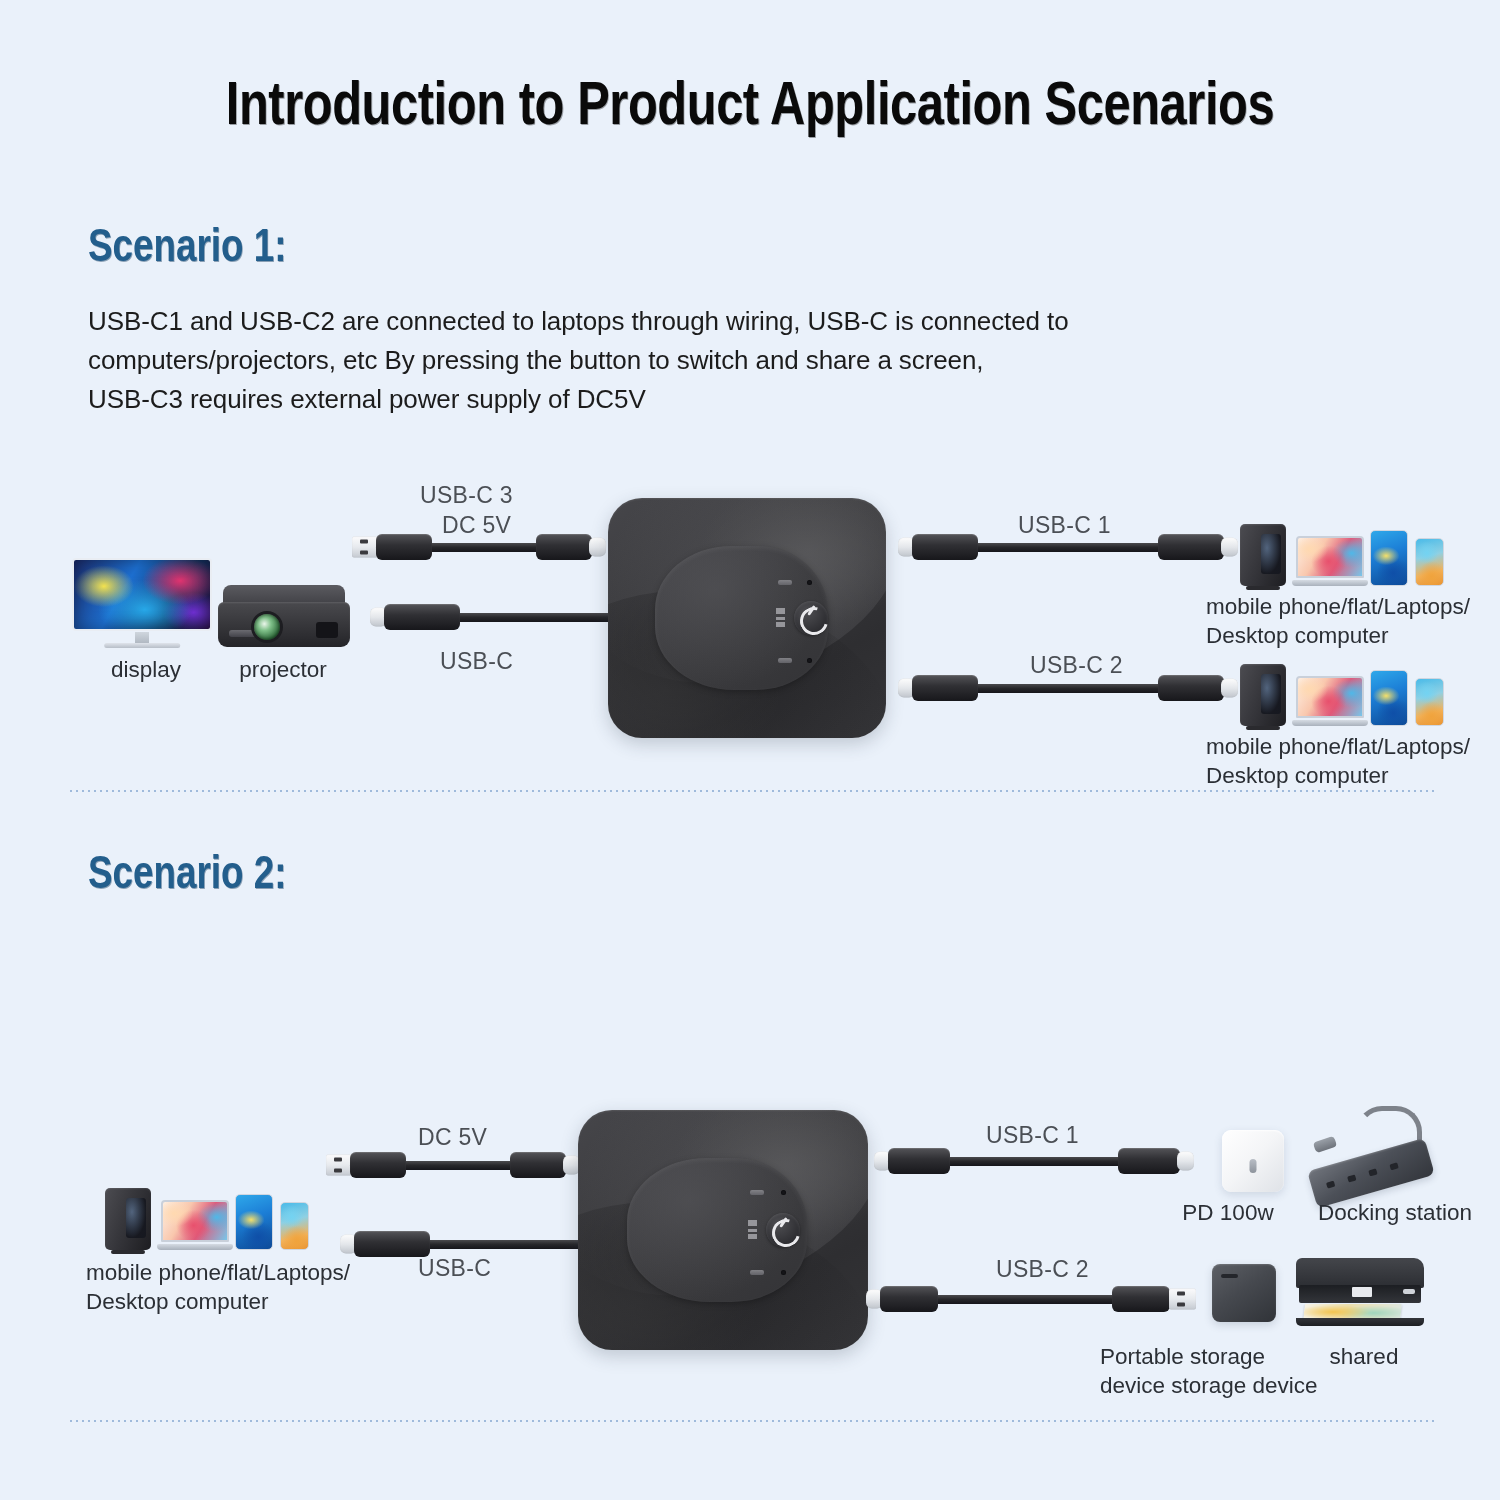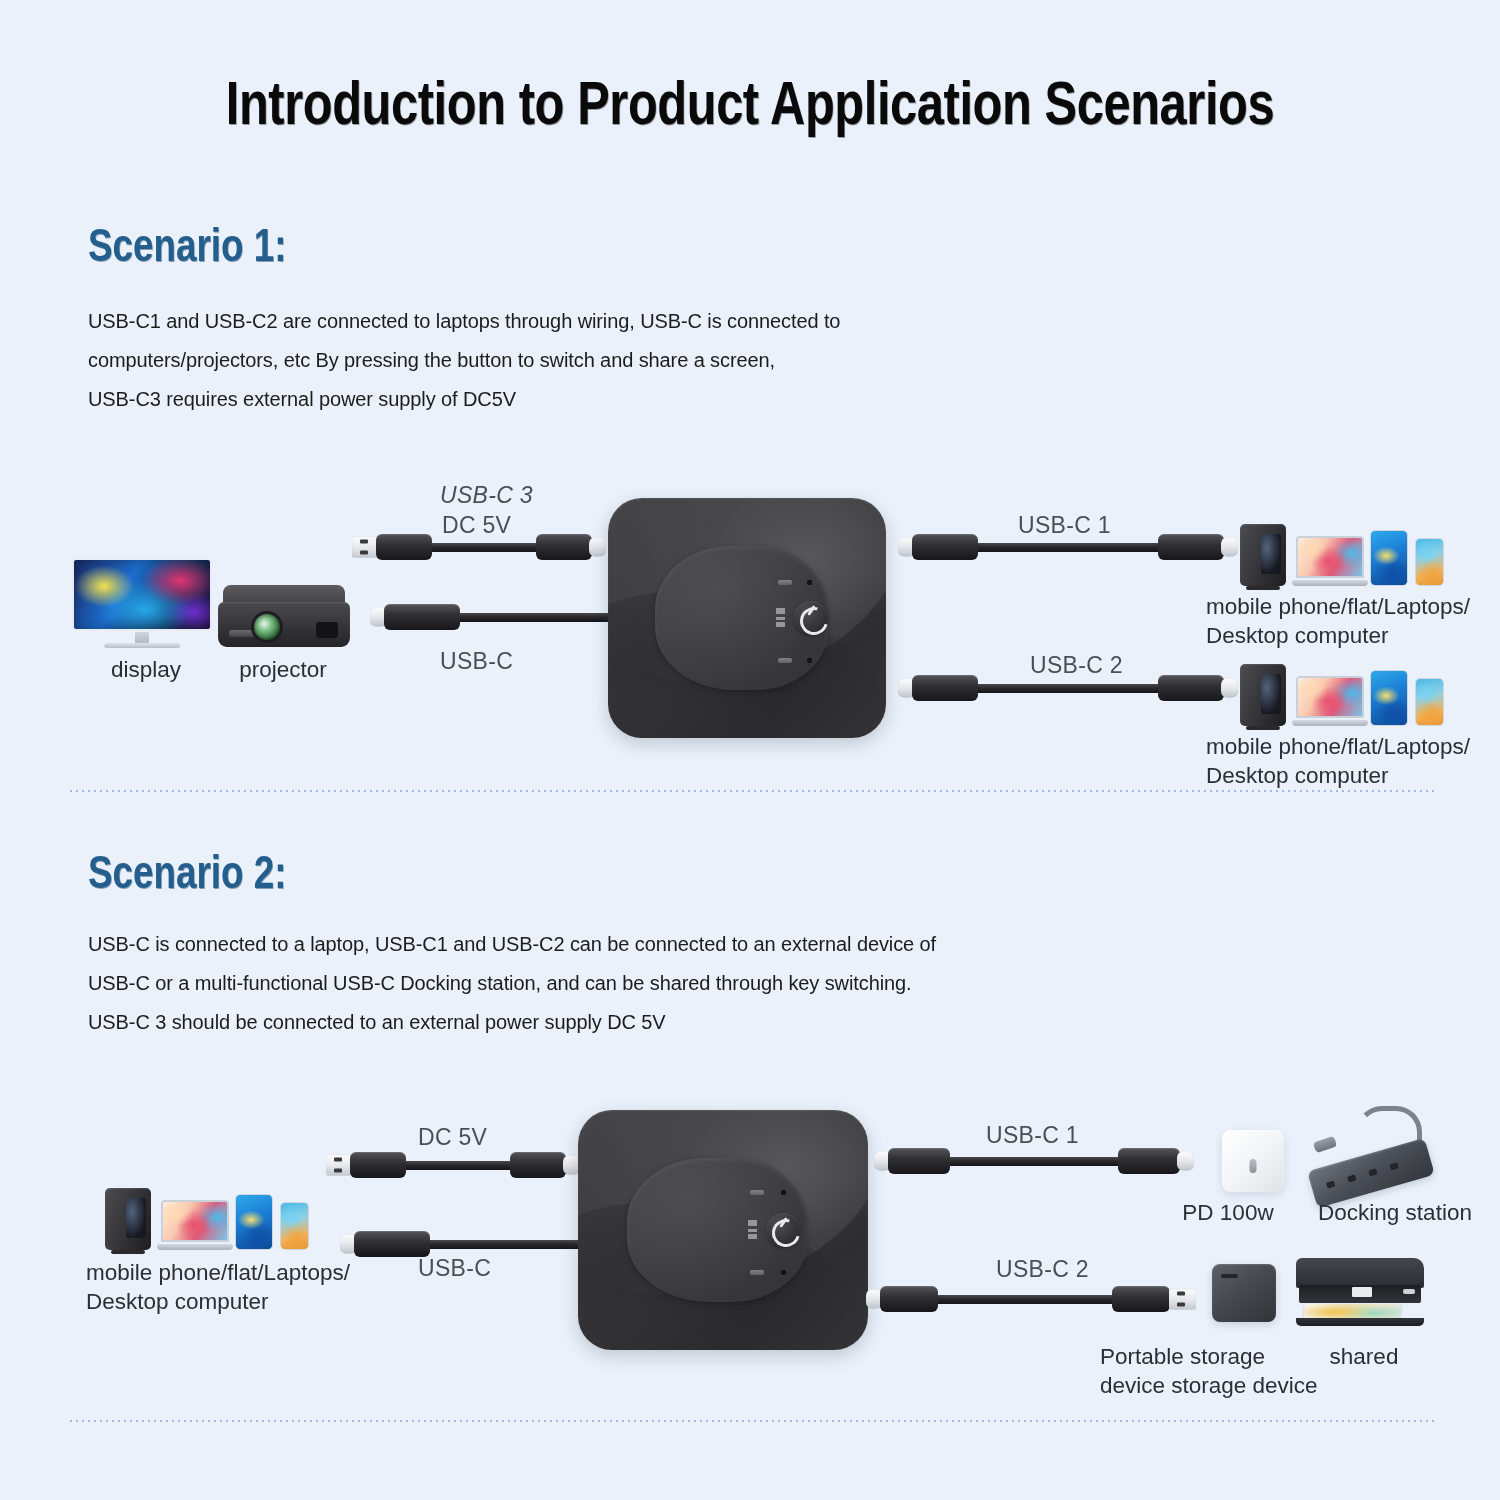--- a/index.html
+++ b/index.html
@@ -38,21 +38,21 @@
     transform-origin: left top;
     white-space: nowrap;
     text-shadow: 1px 1px 0 rgba(20,60,95,0.45);
   }
   #scen1-head { left: 88px; top: 218px; }
   #scen2-head { left: 88px; top: 845px; }
 
   
   .scen-body {
     position: absolute;
-    font-size: 20px;
+    font-size: 26px;
     line-height: 39px;
     color: #1c1c1c;
     white-space: pre-line;
     letter-spacing: -0.1px;
   }
   #scen1-body { left: 88px; top: 302px; width: 1200px; }
   #scen2-body { left: 88px; top: 925px; width: 1320px; }
 
   
   .divider {
@@ -395,21 +395,21 @@
     <div class="projector" style="left:218px; top:585px; width:132px; height:62px;">
       <div class="ptop"></div>
       <div class="pbody">
         <div class="vent"></div>
         <div class="lens"></div>
         <div class="port"></div>
       </div>
     </div>
     <div class="caption center" style="left:213px; top:655px; width:140px;">projector</div>
 
-    <div class="dlabel" style="left:440px; top:482px;font-style:italic;">USB-C 3</div>
+    <div class="dlabel" style="left:420px; top:482px;">USB-C 3</div>
     <div class="dlabel" style="left:442px; top:512px;">DC 5V</div>
 
     <div class="cable" style="left:352px; top:534px; width:258px;">
       <div class="tipA" style="left:0;">
         <i class="t"></i>
           <i class="b"></i>
       </div>
       <div class="wire" style="left:24px; right:34px;"></div>
       <div class="conn" style="left:24px; width:56px;"></div>
       <div class="conn" style="right:18px; width:56px;"></div>
@@ -474,23 +474,20 @@
       <div class="tablet" style="left:130px; width:38px; height:56px;"></div>
       <div class="phone" style="left:175px; width:29px; height:48px;"></div>
     </div>
     <div class="caption" style="left:1206px; top:732px; width:290px;">mobile phone/flat/Laptops/
 Desktop computer</div>
   </div>
 
   <div class="divider" id="divider1"></div>
 
   <div class="scen-head" id="scen2-head">Scenario 2:</div>
-  <div class="scen-body" id="scen2-body">USB-C is connected to a laptop, USB-C1 and USB-C2 can be connected to an external device of
-USB-C or a multi-functional USB-C Docking station, and can be shared through key switching.
-USB-C 3 should be connected to an external power supply DC 5V</div>
 
   <div>
 
     <div class="cluster" style="left:105px; top:1186px; width:215px; height:64px;">
       <div class="tower"></div>
       <div class="laptop" style="left:56px; width:68px; height:50px;">
         <div class="lid"></div>
         <div class="kb"></div>
       </div>
       <div class="tablet" style="left:130px; width:38px; height:56px;"></div>

